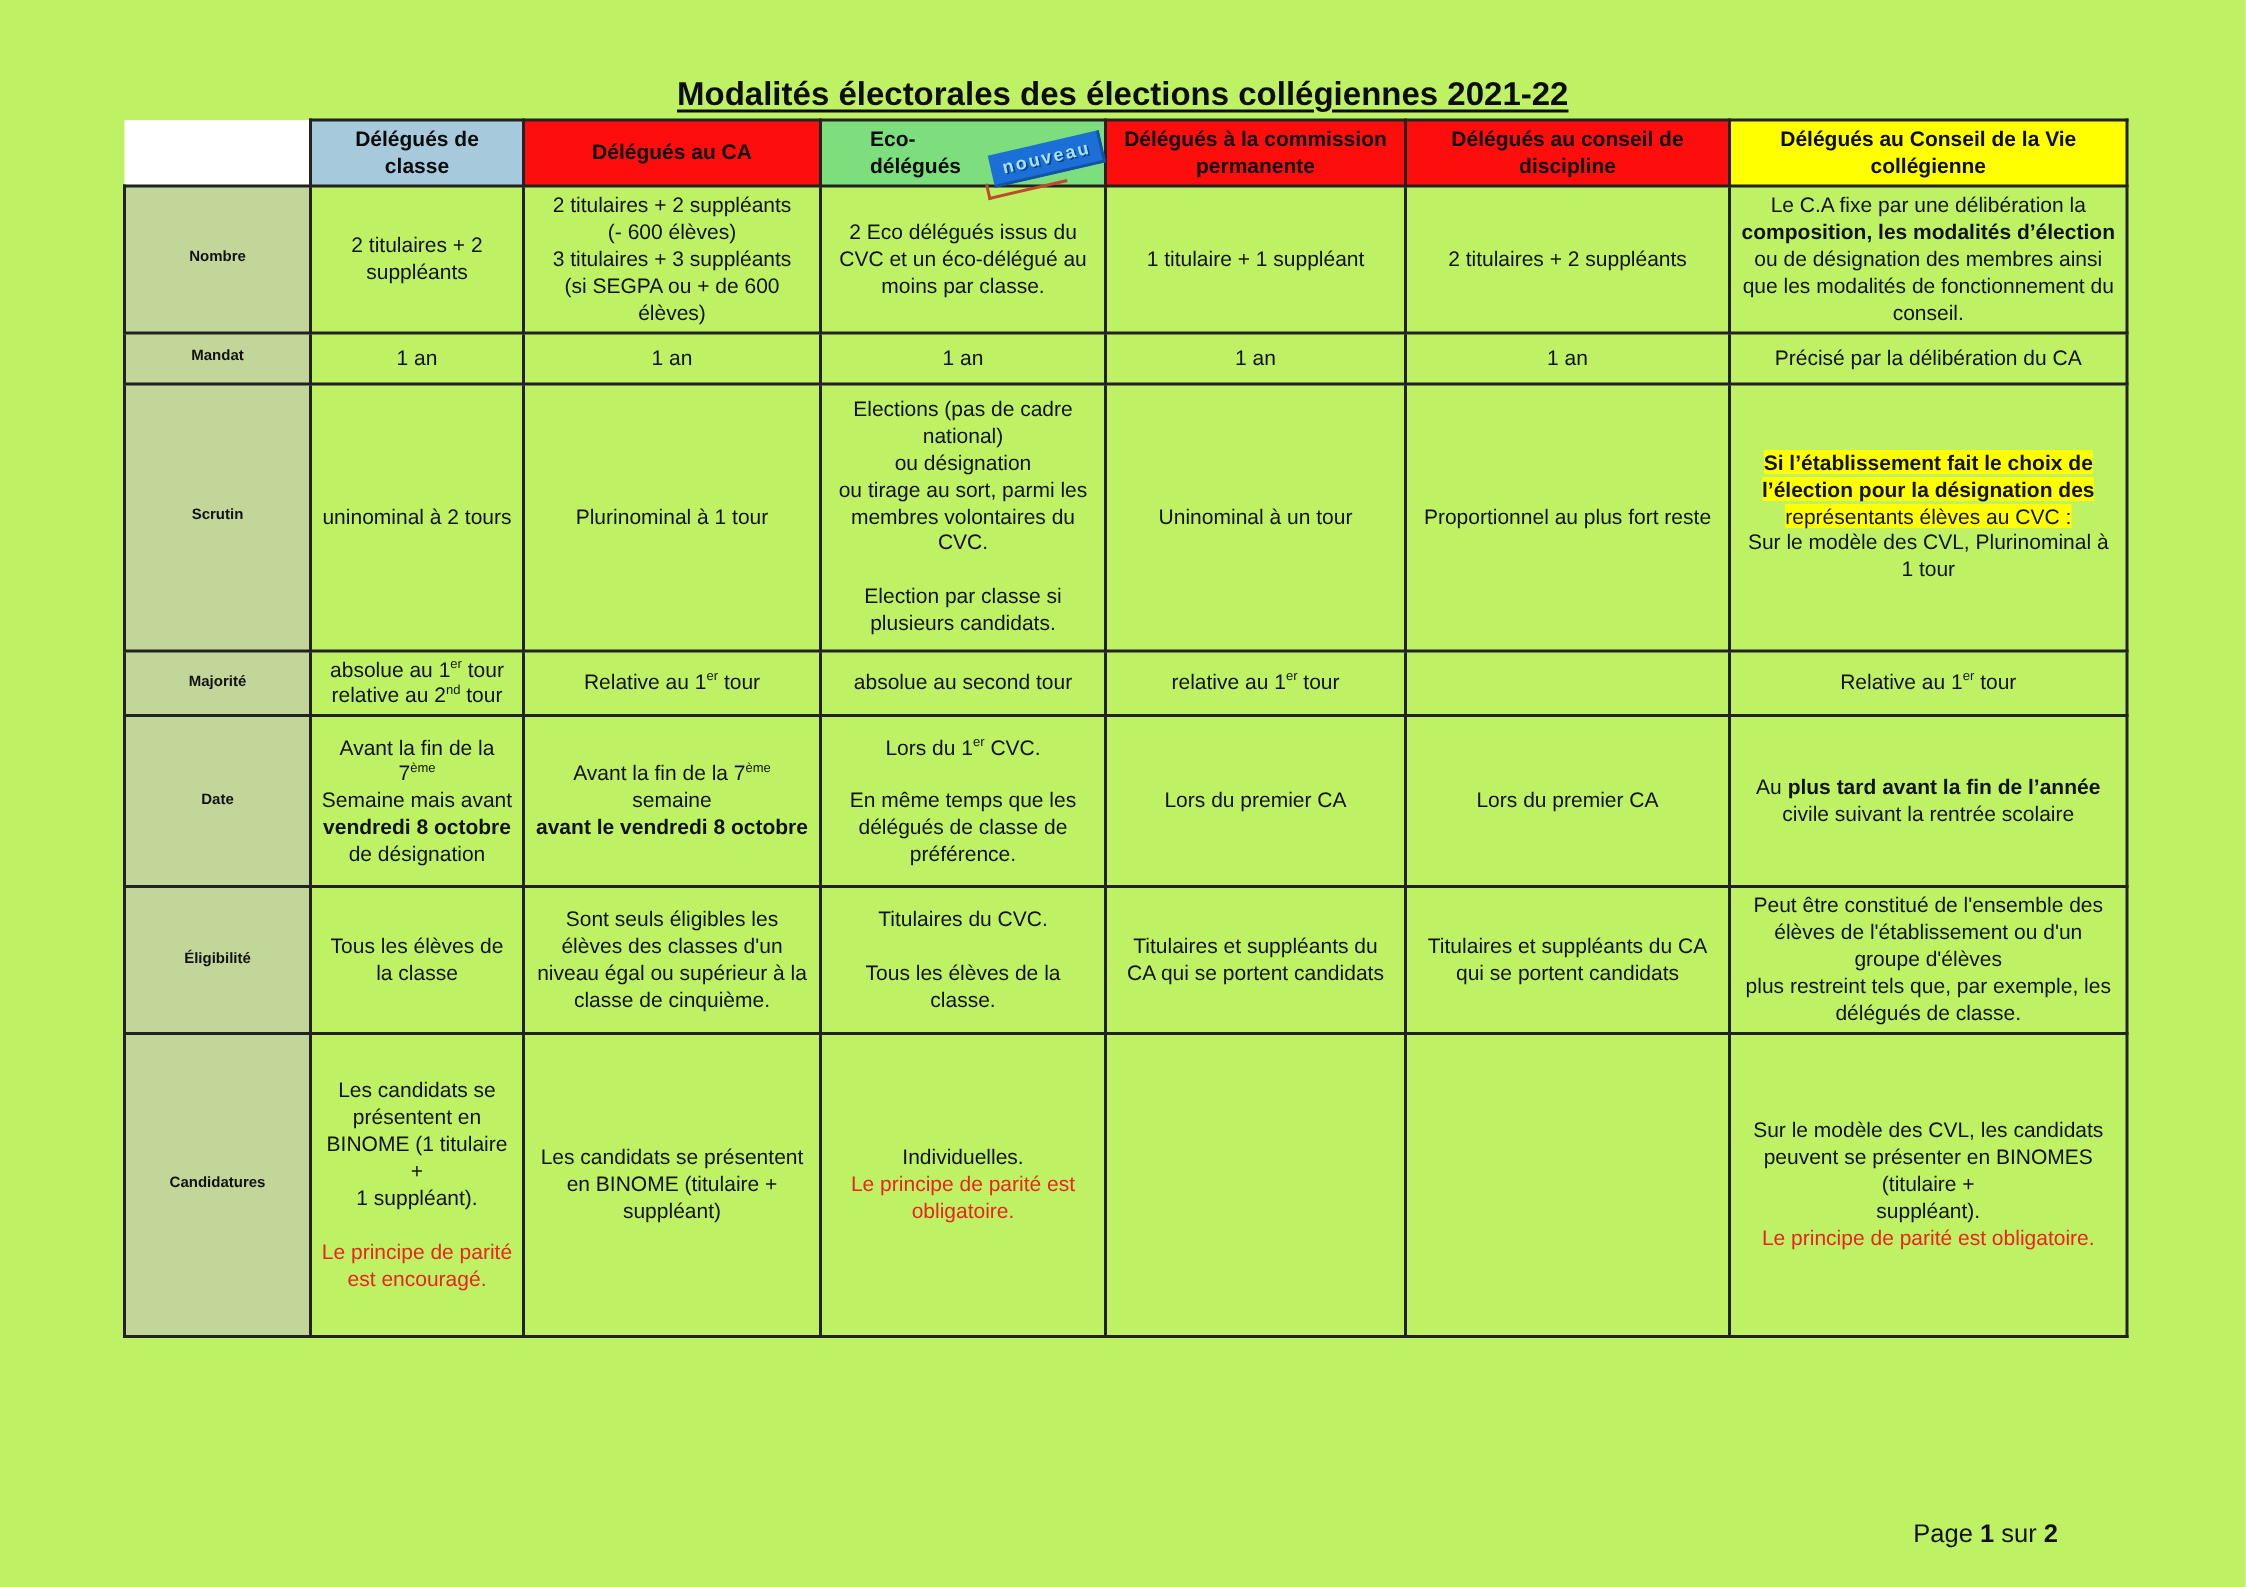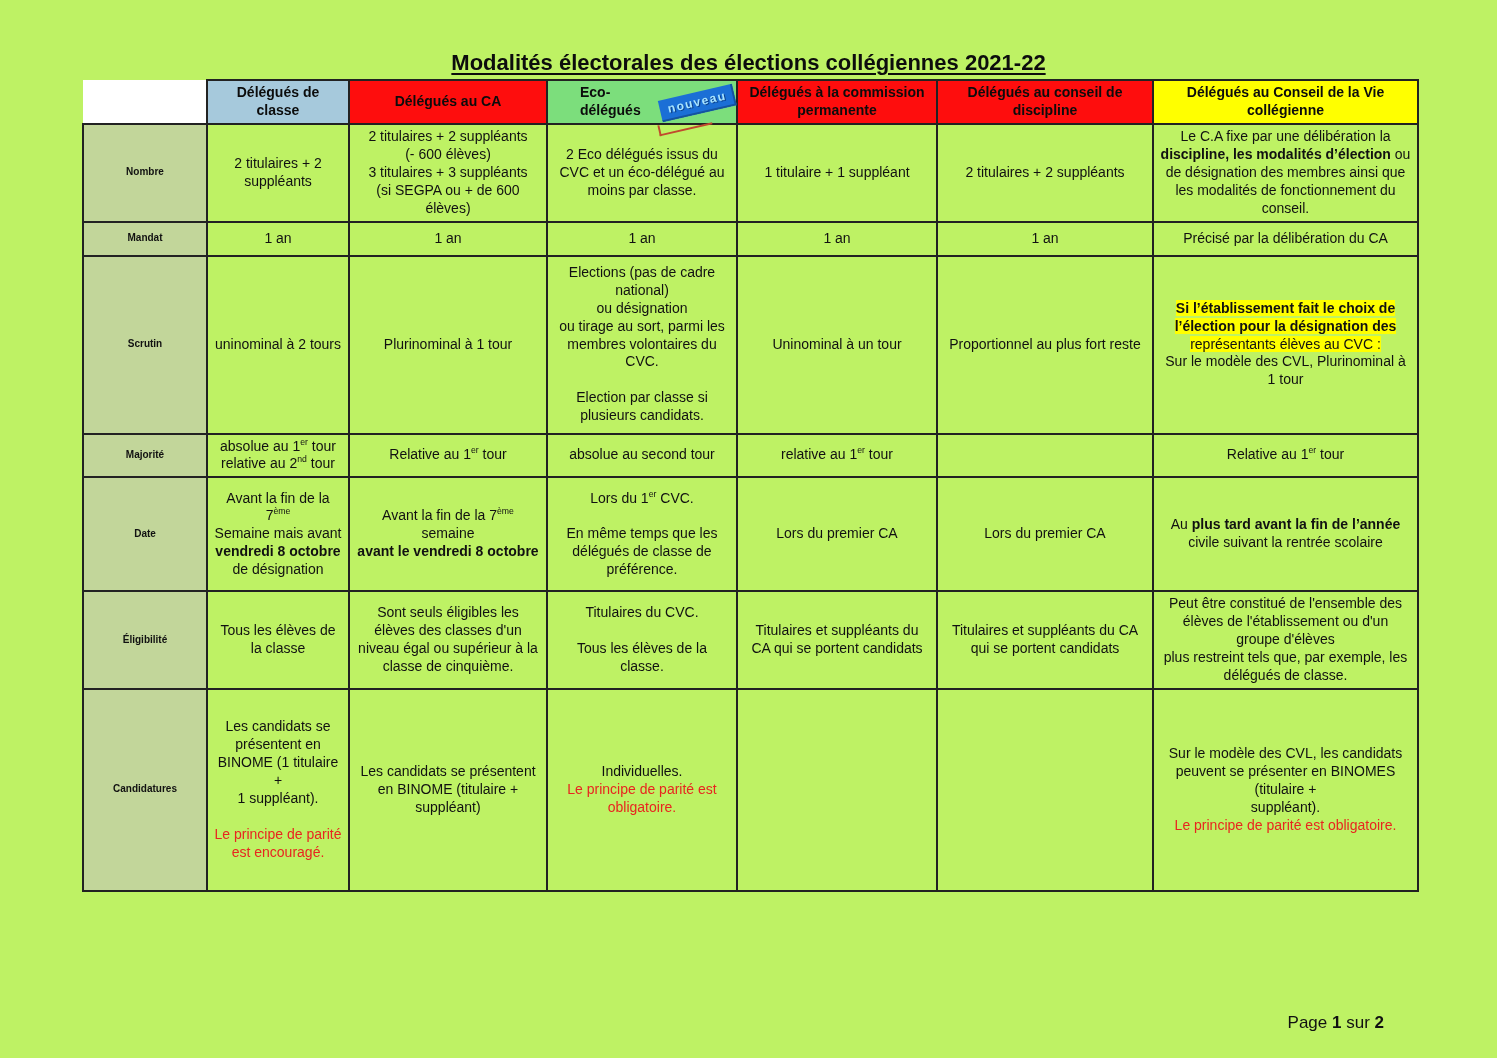--- a/index.html
+++ b/index.html
@@ -48,21 +48,21 @@
   td.col-head{font-weight:bold;font-size:14px;color:#0c0c0c;}
   td.head-blue{background:var(--header-blue);}
   td.head-red{background:var(--header-red);}
   td.head-green{background:var(--header-green);}
   td.head-yellow{background:var(--header-yellow);}
   td.row-label{
     background:var(--label-green);
     font-weight:bold;
     font-size:10px;
   }
-  .eco-flex{display:flex;justify-content:space-between;padding-left:26px;padding-right:4px;gap:19px;}
+  .eco-flex{display:flex;align-items:center;justify-content:space-between;padding-left:26px;padding-right:4px;gap:19px;}
   .eco-text{text-align:left;}
   .badge-wrap{position:relative;display:inline-block;transform:rotate(-13deg);margin-top:8px;}
   .badge{
     display:inline-block;
     background:var(--badge-blue);
     color:var(--badge-text);
     font-weight:bold;
     font-size:12px;
     letter-spacing:1.5px;
     padding:3px 8px 4px 8px;
@@ -74,21 +74,21 @@
     width:68%;height:9px;
     border-left:2px solid var(--badge-line);
     border-bottom:2px solid var(--badge-line);
   }
   span.b{font-weight:bold;}
   span.red{color:var(--accent-red-text);}
   span.hl{background:var(--highlight-yellow);}
   span.sup{font-size:.62em;vertical-align:super;line-height:0;}
   .page-footer{
     position:absolute;
-    right:113px;bottom:25px;
+    right:125px;bottom:25px;
     font-size:17px;
     color:#111;
     text-align:right;
   }
 </style>
 </head>
 <body>
 
 <div class="page">
 
@@ -124,21 +124,21 @@
       <td class="col-head head-yellow"><span class="b">Délégués au Conseil de la Vie collégienne</span></td>
     </tr>
 
     <tr class="r-nombre">
       <td class="row-label">Nombre</td>
       <td><span>2 titulaires + 2 suppléants</span></td>
       <td><span>2 titulaires + 2 suppléants</span><br><span>(- 600 élèves)</span><br><span>3 titulaires + 3 suppléants</span><br><span>(si SEGPA ou + de 600 élèves)</span></td>
       <td><span>2 Eco délégués issus du CVC et un éco-délégué au moins par classe.</span></td>
       <td><span>1 titulaire + 1 suppléant</span></td>
       <td><span>2 titulaires + 2 suppléants</span></td>
-      <td><span>Le C.A fixe par une délibération la </span><span class="b">discipline, les modalités d’élection</span><span> ou de désignation des membres ainsi que les modalités de fonctionnement du conseil.</span></td>
+      <td><span>Le C.A fixe par une délibération la </span><span class="b">composition, les modalités d’élection</span><span> ou de désignation des membres ainsi que les modalités de fonctionnement du conseil.</span></td>
     </tr>
 
     <tr class="r-mandat">
       <td class="row-label">Mandat</td>
       <td><span>1 an</span></td>
       <td><span>1 an</span></td>
       <td><span>1 an</span></td>
       <td><span>1 an</span></td>
       <td><span>1 an</span></td>
       <td><span>Précisé par la délibération du CA</span></td>

